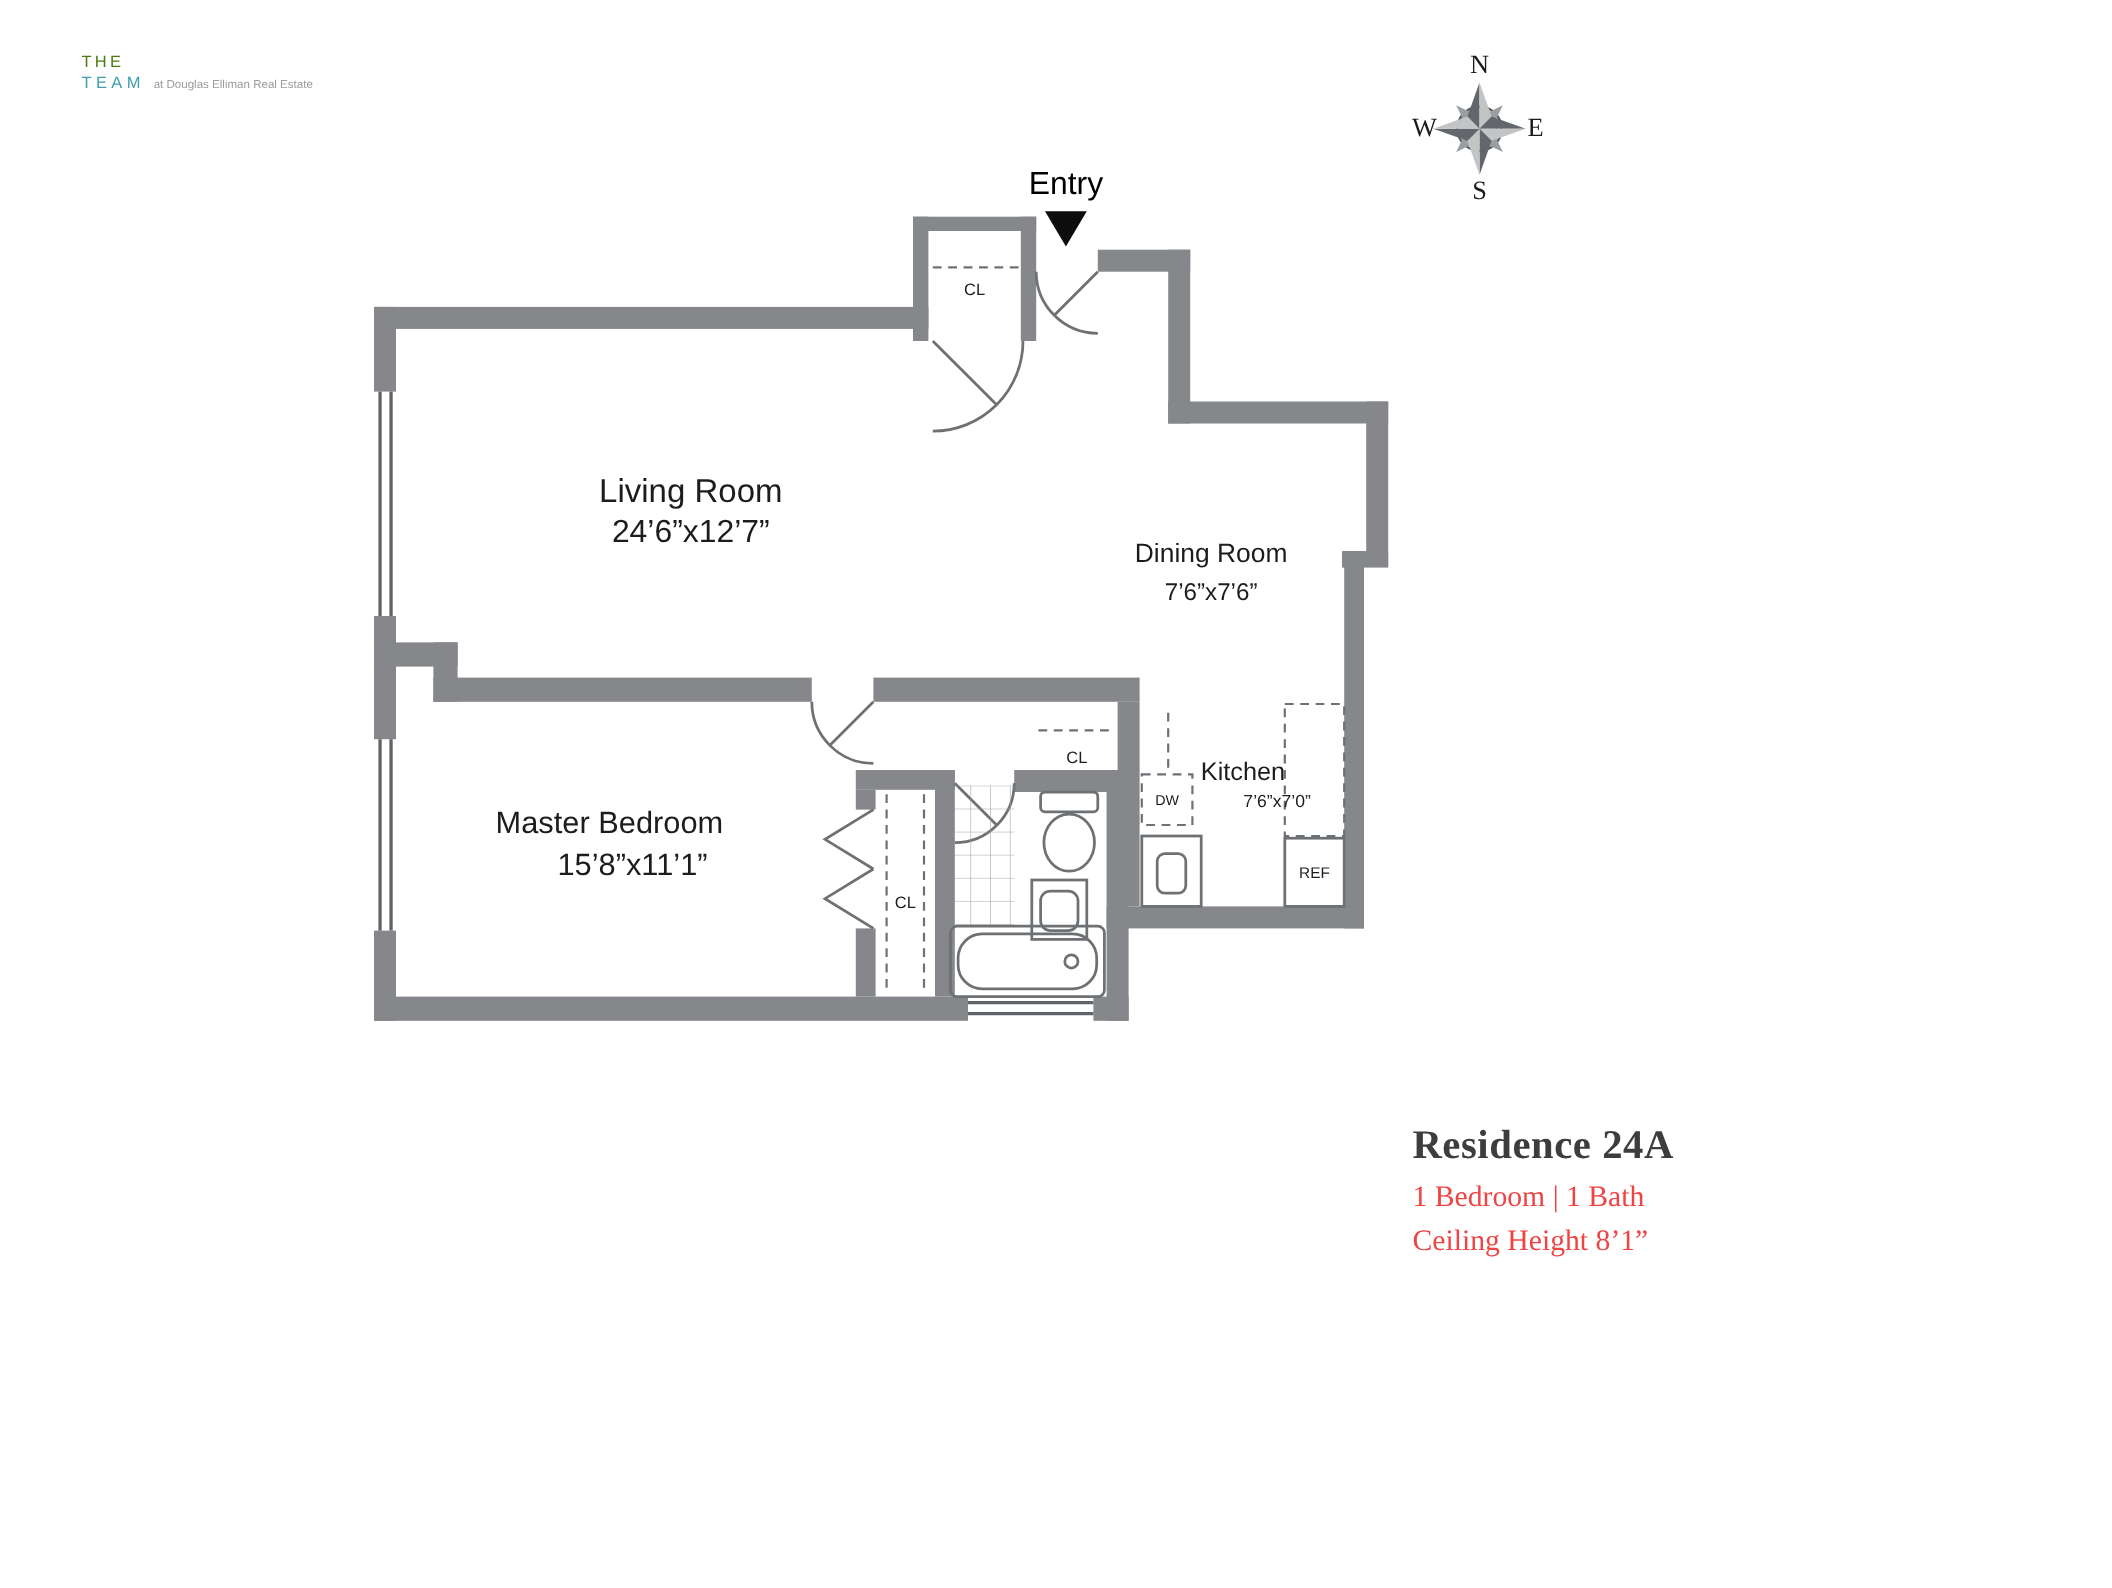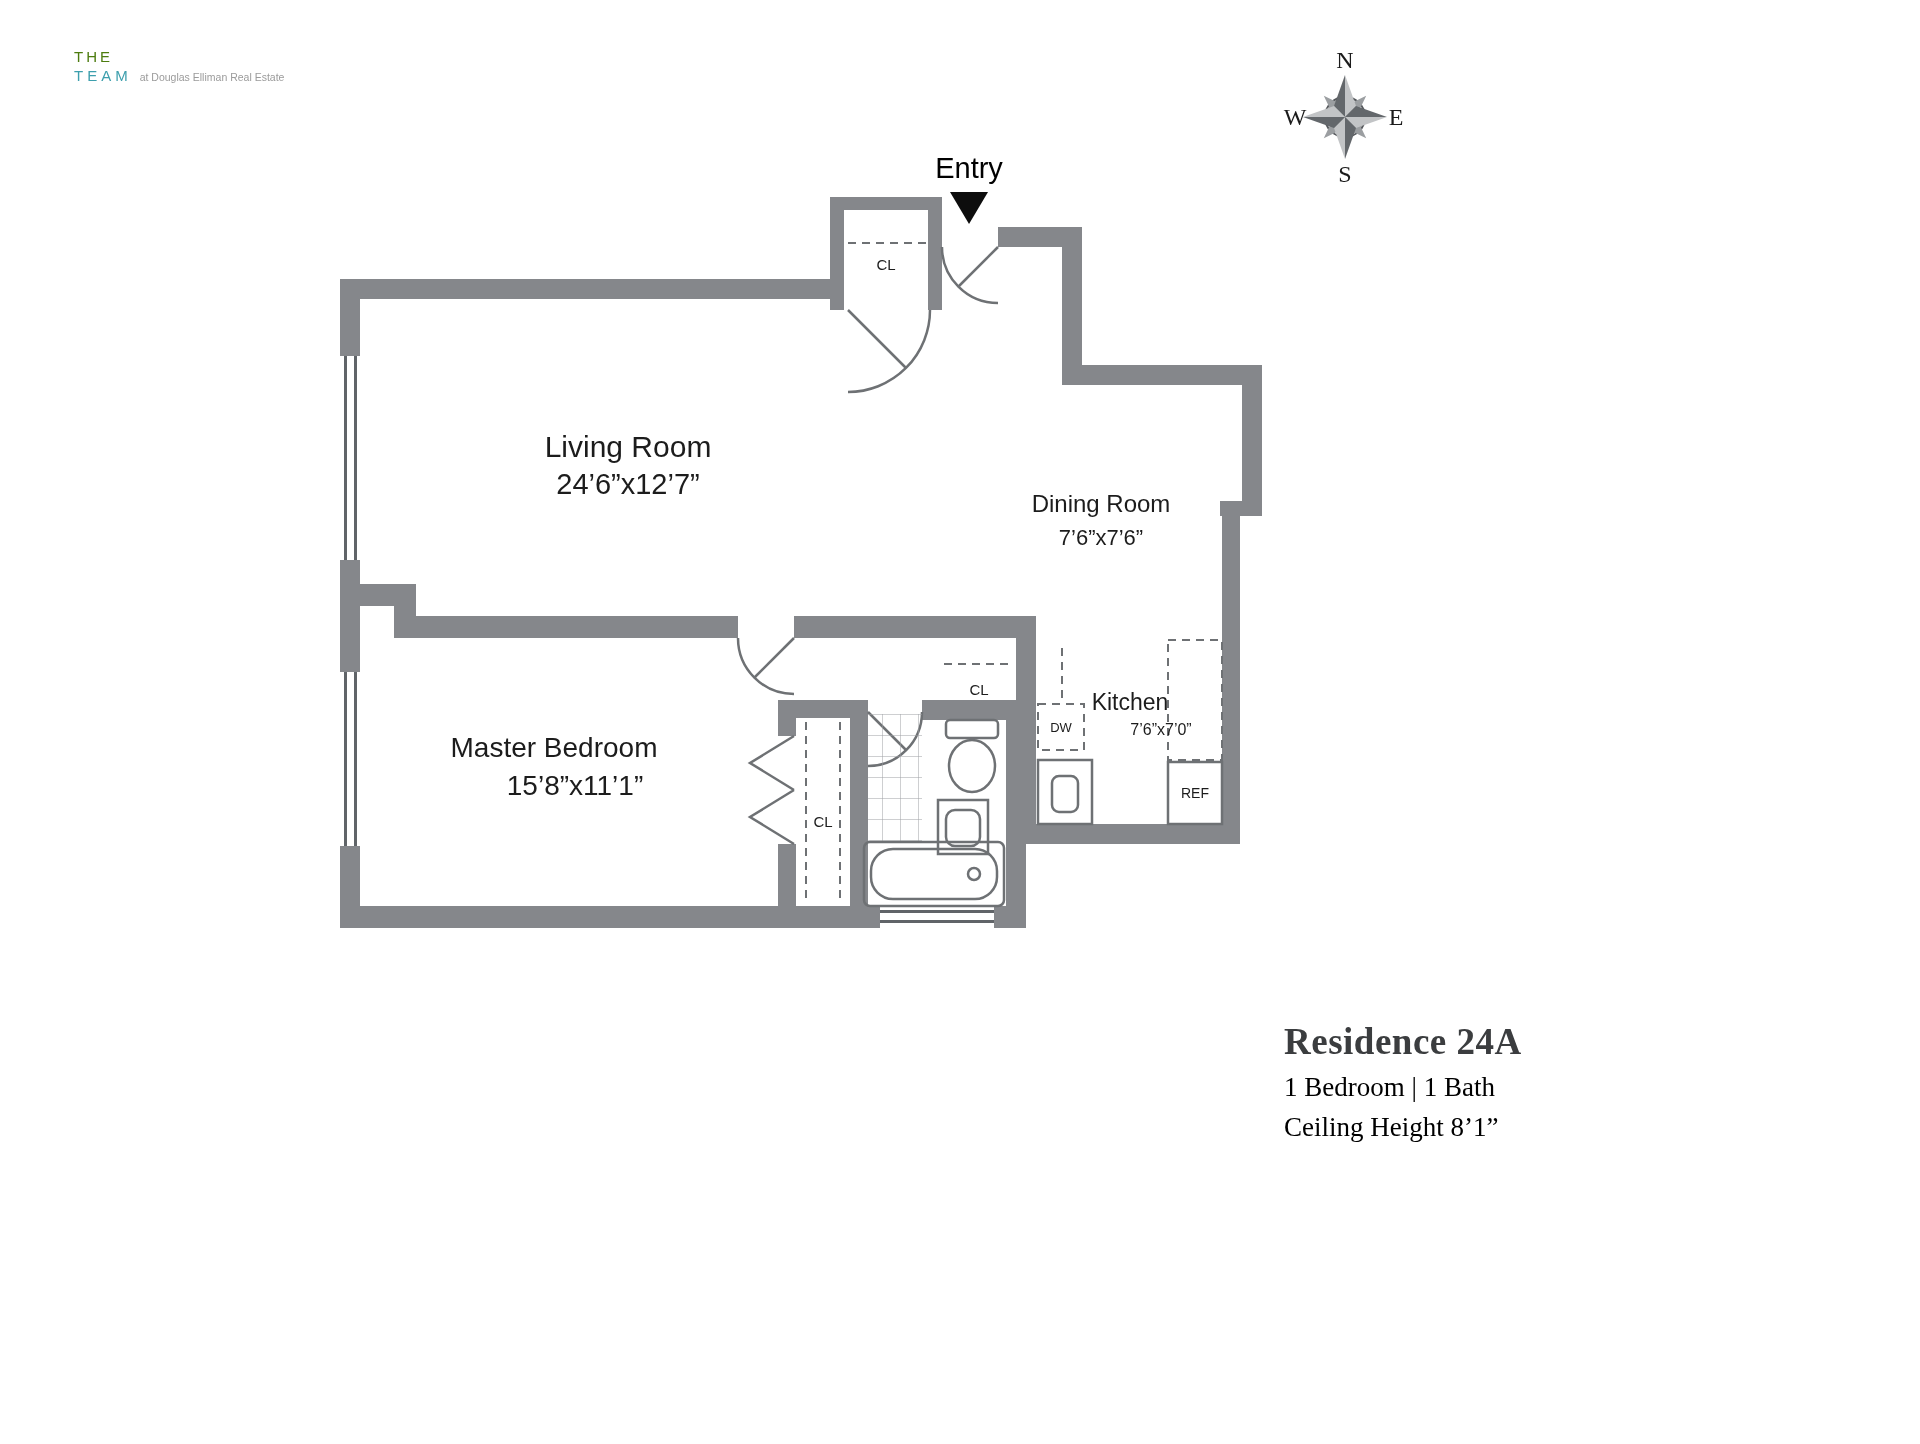--- a/index.html
+++ b/index.html
@@ -36,21 +36,21 @@
     position:absolute; transform:translate(-50%,-50%);
     font-family:"Liberation Serif", serif; font-size:24px; color:#1b1b1b;
   }
 
   
   .residence {
     position:absolute; left:1284px; top:1020px;
     font-family:"Liberation Serif", serif; color:#3b3d3f;
   }
   .res-title { font-size:37px; font-weight:700; letter-spacing:0.5px; }
-  .res-line { font-size:27px; margin-top:9px; color:#000000; }
+  .res-line { font-size:27px; margin-top:9px; color:#ef4444; }
 </style>
 </head>
 <body>
 
 <svg class="plan" width="1920" height="1444" viewBox="0 0 1920 1444">
   <defs>
     <pattern id="tile" width="18" height="21" patternUnits="userSpaceOnUse">
       <path d="M 18 0 H 0 V 21" fill="none" stroke="#9da0a3" stroke-width="1"></path>
     </pattern>
     <pattern id="hatch" width="5" height="5" patternUnits="userSpaceOnUse">

